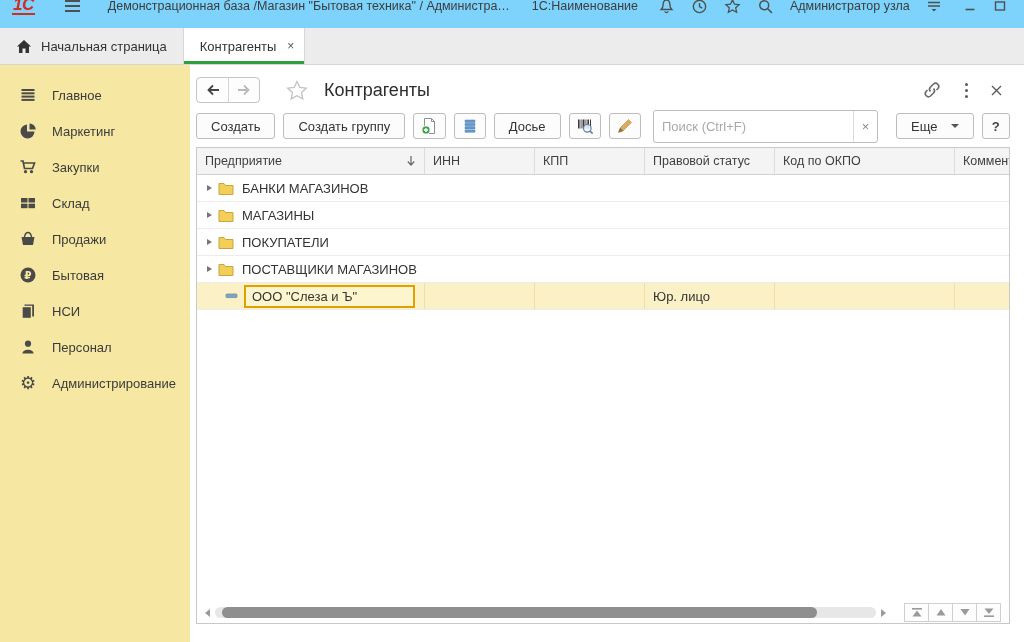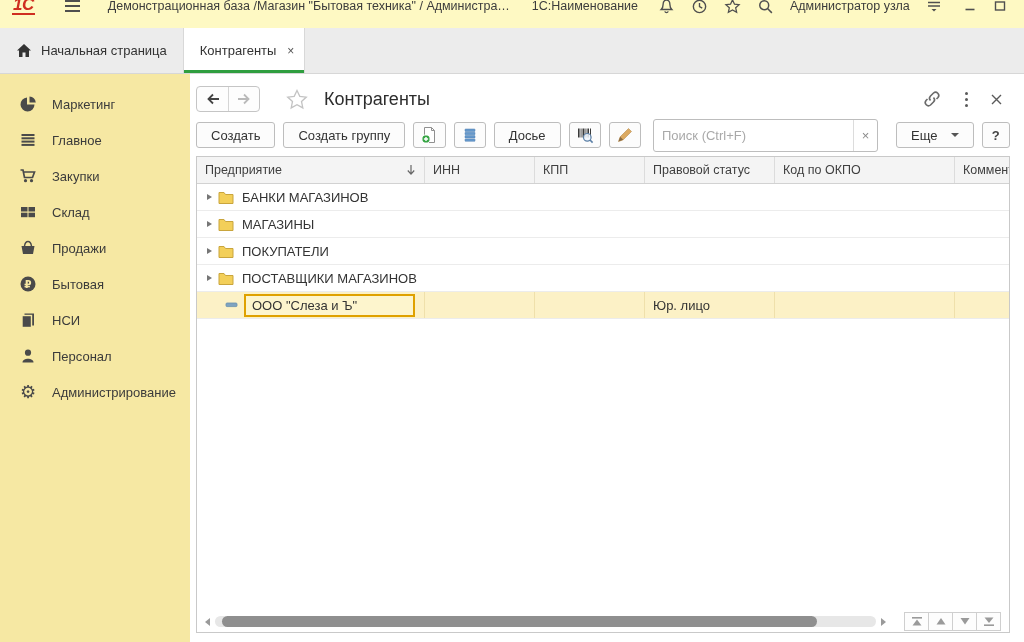--- a/index.html
+++ b/index.html
@@ -1,34 +1,34 @@
 <!DOCTYPE html>
 <html><head>
 <meta charset="utf-8">
 <style>
   * { box-sizing: border-box; margin: 0; padding: 0; }
   html,body { width:1024px; height:642px; overflow:hidden;
     font-family:"Liberation Sans", sans-serif; background:#fff; }
 
   
-  .titlebar { height:28px; background:#fef9c3; display:flex; align-items:center;
+  .titlebar { height:28px; background:#7dd3fc; display:flex; align-items:center;
     padding:0 10px 16px 12px; gap:20px; }
   .logo { color:#cf2e21; font-weight:bold; font-style:italic; font-size:17px;
     border-bottom:2px solid #cf2e21; line-height:15px; padding:0 1px 1px 1px; letter-spacing:-0.5px; }
   .hamb { display:flex; flex-direction:column; gap:3px; margin:0 8px 0 10px; cursor:pointer; }
   .hamb i { display:block; width:15px; height:2px; background:#4f4f4f; }
   .tb-title { font-size:12.5px; color:#3c3c3c; white-space:nowrap; }
   .tb-product { font-size:12.5px; color:#3c3c3c; margin-left:2px; white-space:nowrap; }
   .tb-right { margin-left:auto; display:flex; align-items:center; gap:16px; }
   .tb-ic { display:flex; align-items:center; cursor:pointer; }
   .tb-user { font-size:12.5px; color:#3c3c3c; white-space:nowrap; }
   .winbtns { display:flex; align-items:center; gap:18px; margin-left:6px; }
 
   
-  .tabbar { height:46px; background:#ececec; display:flex; border-bottom:1px solid #d7d7d7; }
+  .tabbar { height:37px; background:#ececec; display:flex; border-bottom:1px solid #d7d7d7; }
   .tab { display:flex; align-items:center; gap:9px; padding:0 16px; font-size:13px;
     color:#333; border-right:1px solid #d8d8d8; cursor:pointer; white-space:nowrap; }
   .tab.active { background:#fff; box-shadow: inset 0 -3px 0 #2f9e3f; padding-right:10px; }
   .tabx { font-size:12px; color:#555; margin-left:2px; }
 
   
   .main { display:flex; height:577px; }
   .sidebar { width:190px; background:#f6e8a3; padding-top:12px; flex:none; }
   .side-item { height:36px; display:flex; align-items:center; gap:15px;
     padding-left:19px; font-size:13px; color:#3b3b3b; cursor:pointer; white-space:nowrap; }
@@ -185,39 +185,39 @@
     <span>Контрагенты</span>
     <span class="tabx">×</span>
   </div>
 </div>
 
 <div class="main">
 
   <div class="sidebar">
     <div class="side-item">
       <span class="side-ic">
-        <svg width="18" height="18" viewBox="0 0 18 18">
-            <path d="M8 2.5 A7 7 0 1 0 15.5 9.5 L8 9.5 Z" fill="#4a4a4a"></path>
-            <path d="M10.5 1.5 A7 7 0 0 1 16.8 7.5 L10.5 7.5 Z" fill="#4a4a4a"></path>
-          </svg>
-      </span>
-      <span>Маркетинг</span>
-    </div>
-    <div class="side-item">
-      <span class="side-ic">
         <svg width="18" height="18">
             <g fill="#4a4a4a">
               <rect x="2.5" y="3" width="13" height="2"></rect>
               <rect x="2.5" y="6.3" width="13" height="2"></rect>
               <rect x="2.5" y="9.6" width="13" height="2"></rect>
               <rect x="2.5" y="12.9" width="13" height="2"></rect>
             </g>
           </svg>
       </span>
       <span>Главное</span>
+    </div>
+    <div class="side-item">
+      <span class="side-ic">
+        <svg width="18" height="18" viewBox="0 0 18 18">
+            <path d="M8 2.5 A7 7 0 1 0 15.5 9.5 L8 9.5 Z" fill="#4a4a4a"></path>
+            <path d="M10.5 1.5 A7 7 0 0 1 16.8 7.5 L10.5 7.5 Z" fill="#4a4a4a"></path>
+          </svg>
+      </span>
+      <span>Маркетинг</span>
     </div>
     <div class="side-item">
       <span class="side-ic">
         <svg width="18" height="18" viewBox="0 0 18 18">
             <path d="M1.5 3 H4 L5.5 10.5 H13.5 L15.5 5 H5" fill="none" stroke="#4a4a4a" stroke-width="1.7"></path>
             <circle cx="6.5" cy="13.7" r="1.6" fill="#4a4a4a"></circle>
             <circle cx="12.5" cy="13.7" r="1.6" fill="#4a4a4a"></circle>
           </svg>
       </span>
       <span>Закупки</span>

